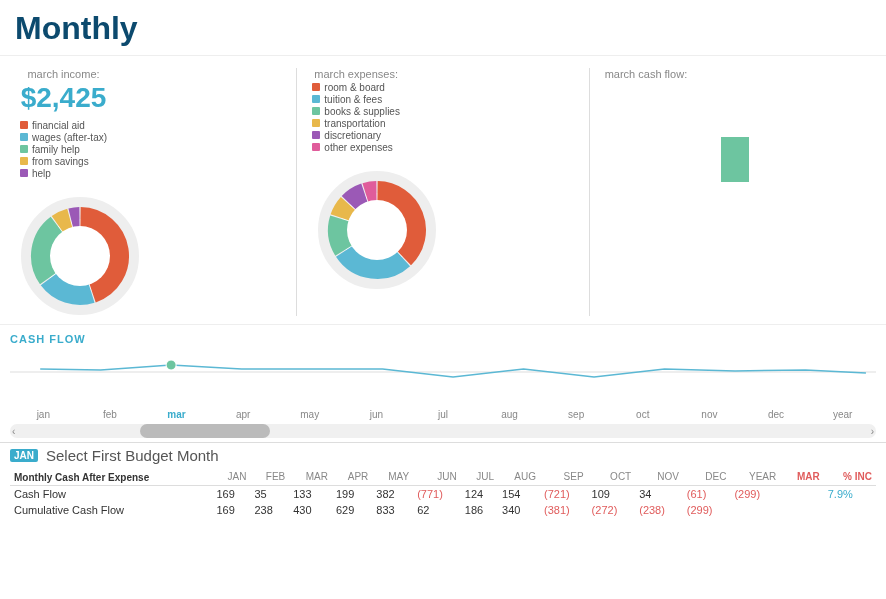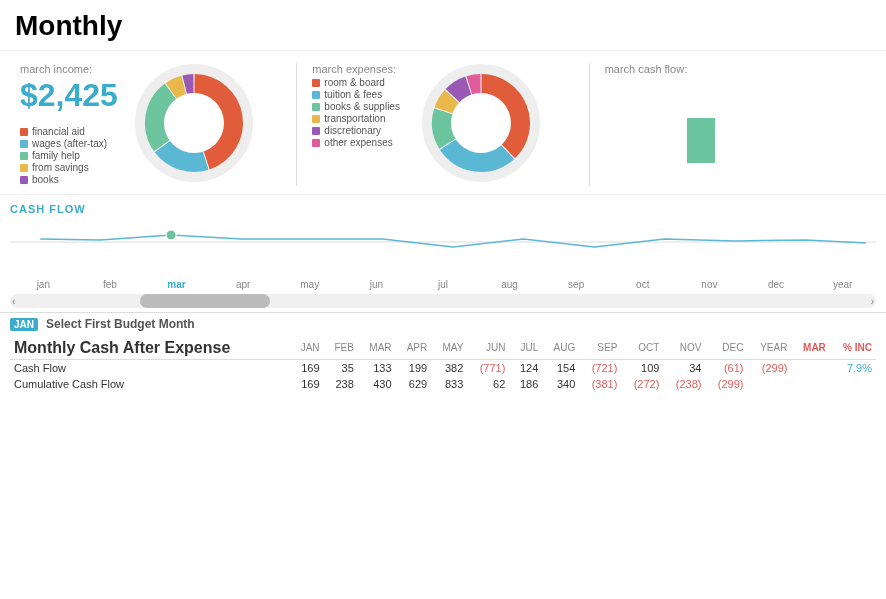--- a/index.html
+++ b/index.html
@@ -1,27 +1,27 @@
 <!DOCTYPE html>
 <html><head>
   <meta charset="utf-8">
   <style>
     * { box-sizing: border-box; margin: 0; padding: 0; }
     body { font-family: Arial, sans-serif; background: #fff; width: 886px; min-height: 599px; overflow-x: hidden; }
 
     
     .header { padding: 10px 15px 8px 15px; border-bottom: 1px solid #eee; }
-    .header h1 { font-size: 28px; font-weight: bold; color: #000000; line-height: 1.15; }
+    .header h1 { font-size: 32px; font-weight: bold; color: #0c4a6e; line-height: 1.15; }
 
     
     .stats-section { display: flex; padding: 12px 10px 8px 10px; gap: 0; }
-    .stat-block { flex: 1; display: flex; flex-direction: row; padding: 0 10px; }
-    .stat-block.with-chart { align-items: flex-start; gap: 16px; }
+    .stat-block { flex: 1; display: flex; flex-direction: column; padding: 0 10px; }
+    .stat-block.with-chart { flex-direction: column; align-items: flex-start; gap: 16px; text-align: center; }
     .stat-label { font-size: 11px; color: #888; margin-bottom: 2px; }
-    .stat-value { font-size: 32px; color: #3aaccc; font-weight: bold; margin-bottom: 12px; }
+    .stat-value { font-size: 28px; color: #3aaccc; font-weight: bold; margin-bottom: 6px; }
     .legend-item { font-size: 10px; color: #555; display: flex; align-items: center; gap: 4px; margin-bottom: 1px; }
     .legend-dot { width: 8px; height: 8px; border-radius: 1px; flex-shrink: 0; }
 
     .divider-v { width: 1px; background: #ddd; margin: 0 5px; }
 
     
     .donut-wrap { position: relative; }
     .donut-wrap svg { display: block; }
 
     
@@ -43,31 +43,31 @@
     .scrollbar-area { height: 14px; background: #f0f0f0; border-radius: 7px; margin: 2px 0 4px 0; position: relative; }
     .scrollbar-thumb { position: absolute; left: 15%; width: 15%; height: 100%; background: #bbb; border-radius: 7px; }
     .scroll-arrow { position: absolute; top: 50%; transform: translateY(-50%); font-size: 10px; color: #888; cursor: pointer; }
     .scroll-arrow.left { left: 2px; }
     .scroll-arrow.right { right: 2px; }
 
     
     .table-section { padding: 4px 10px; border-top: 1px solid #ddd; }
     .table-header-row { display: flex; align-items: center; gap: 8px; margin-bottom: 4px; }
     .jan-badge { background: #3aaccc; color: #fff; font-size: 10px; font-weight: bold; padding: 1px 4px; border-radius: 2px; }
-    .select-label { font-size: 12px; color: #555; font-weight: bold; }
+    .select-label { font-size: 15px; color: #555; }
 
     table { width: 100%; border-collapse: collapse; font-size: 11px; }
     table thead tr th { color: #888; font-size: 10px; font-weight: normal; text-align: right; padding: 2px 4px; border-bottom: 1px solid #ddd; }
     table thead tr th:first-child { text-align: left; }
     table thead tr th.red { color: #e05c5c; font-weight: bold; }
-    table tbody tr td { text-align: right; padding: 2px 4px; color: #333; }
+    table tbody tr td { text-align: left; padding: 2px 4px; color: #333; }
     table tbody tr td:first-child { text-align: left; font-weight: bold; color: #333; }
     table tbody tr.data-row td { font-weight: normal; }
     table tbody tr.data-row td.neg { color: #e05c5c; }
-    table thead tr th.section-header { text-align: left; font-size: 16px; font-weight: bold; color: #333; padding-top: 4px; }
+    table thead tr th.section-header { text-align: left; font-size: 10px; font-weight: bold; color: #333; padding-top: 4px; }
   </style>
 </head>
 <body>
 
 <div class="header">
   <h1>
     <span>Monthly</span><br>
   </h1>
 </div>
 
@@ -89,21 +89,21 @@
           <div class="legend-item">
             <div class="legend-dot" style="background:#6dc5a0"></div>
             <span>family help</span>
           </div>
           <div class="legend-item">
             <div class="legend-dot" style="background:#e8b84b"></div>
             <span>from savings</span>
           </div>
           <div class="legend-item">
             <div class="legend-dot" style="background:#9b59b6"></div>
-            <span>books</span>
+            <span>help</span>
           </div>
         </div>
     </div>
     <div class="donut-wrap">
       <svg width="120" height="120" viewBox="0 0 120 120">
         <circle cx="60" cy="60" r="48" fill="none" stroke="#eee" stroke-width="22"></circle>
 
         <g id="income-donut-segments">
             <path d="M 60.49740463171109 22.00325555218773 A 38 38 0 0 1 72.21469968152013 95.98334492081402" fill="none" stroke="#e05c3a" stroke-width="22"></path>
             <path d="M 71.2685798490717 96.29075788937308 A 38 38 0 0 1 29.552355117739697 82.73633482168505" fill="none" stroke="#5bb8d4" stroke-width="22"></path>

